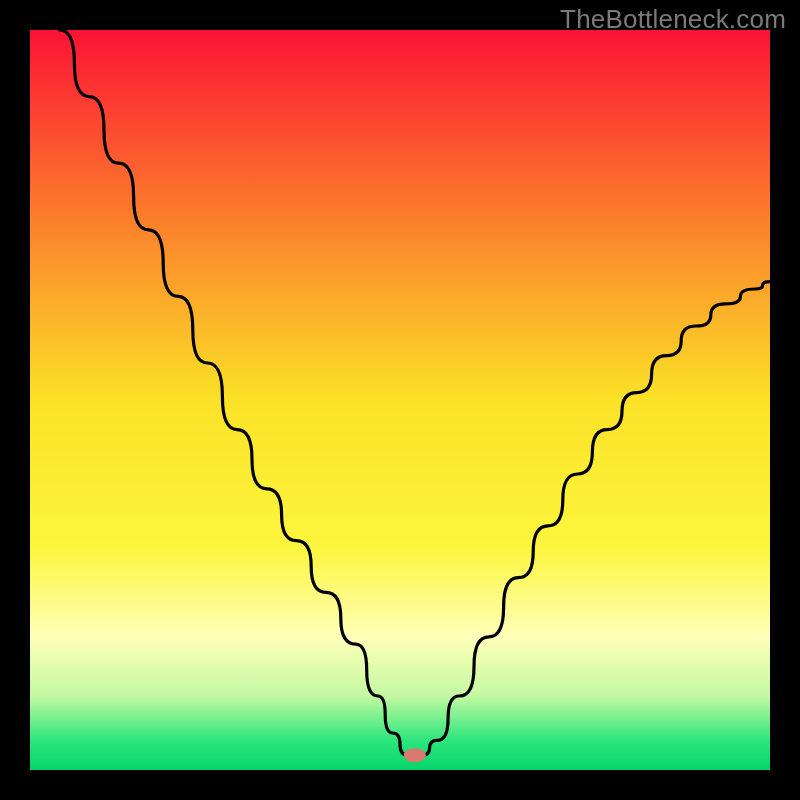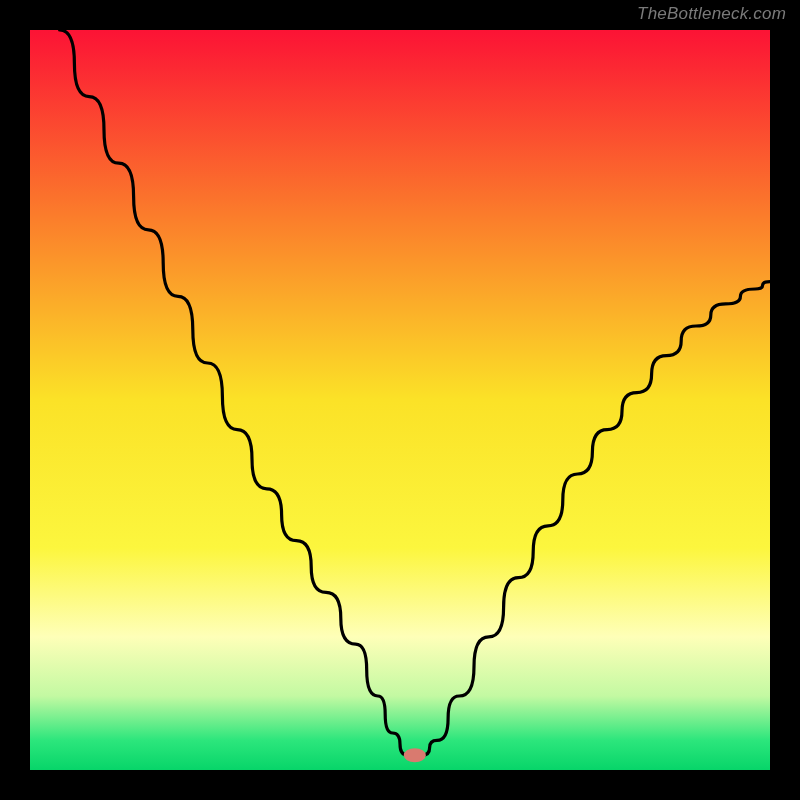--- a/index.html
+++ b/index.html
@@ -15,25 +15,24 @@
     position: relative;
     width: 800px;
     height: 800px;
     background: #000;
   }
   .watermark {
     position: absolute;
     top: 4px;
     right: 14px;
     color: #7a7a7a;
-    font-size: 17px;
+    font-size: 26px;
     font-weight: 500;
     letter-spacing: 0.2px;
     z-index: 20;
-    font-style: italic;
   }
   .plot-wrap {
     position: absolute;
     left: 30px;
     top: 30px;
     width: 740px;
     height: 740px;
   }
   svg {
     display: block;

